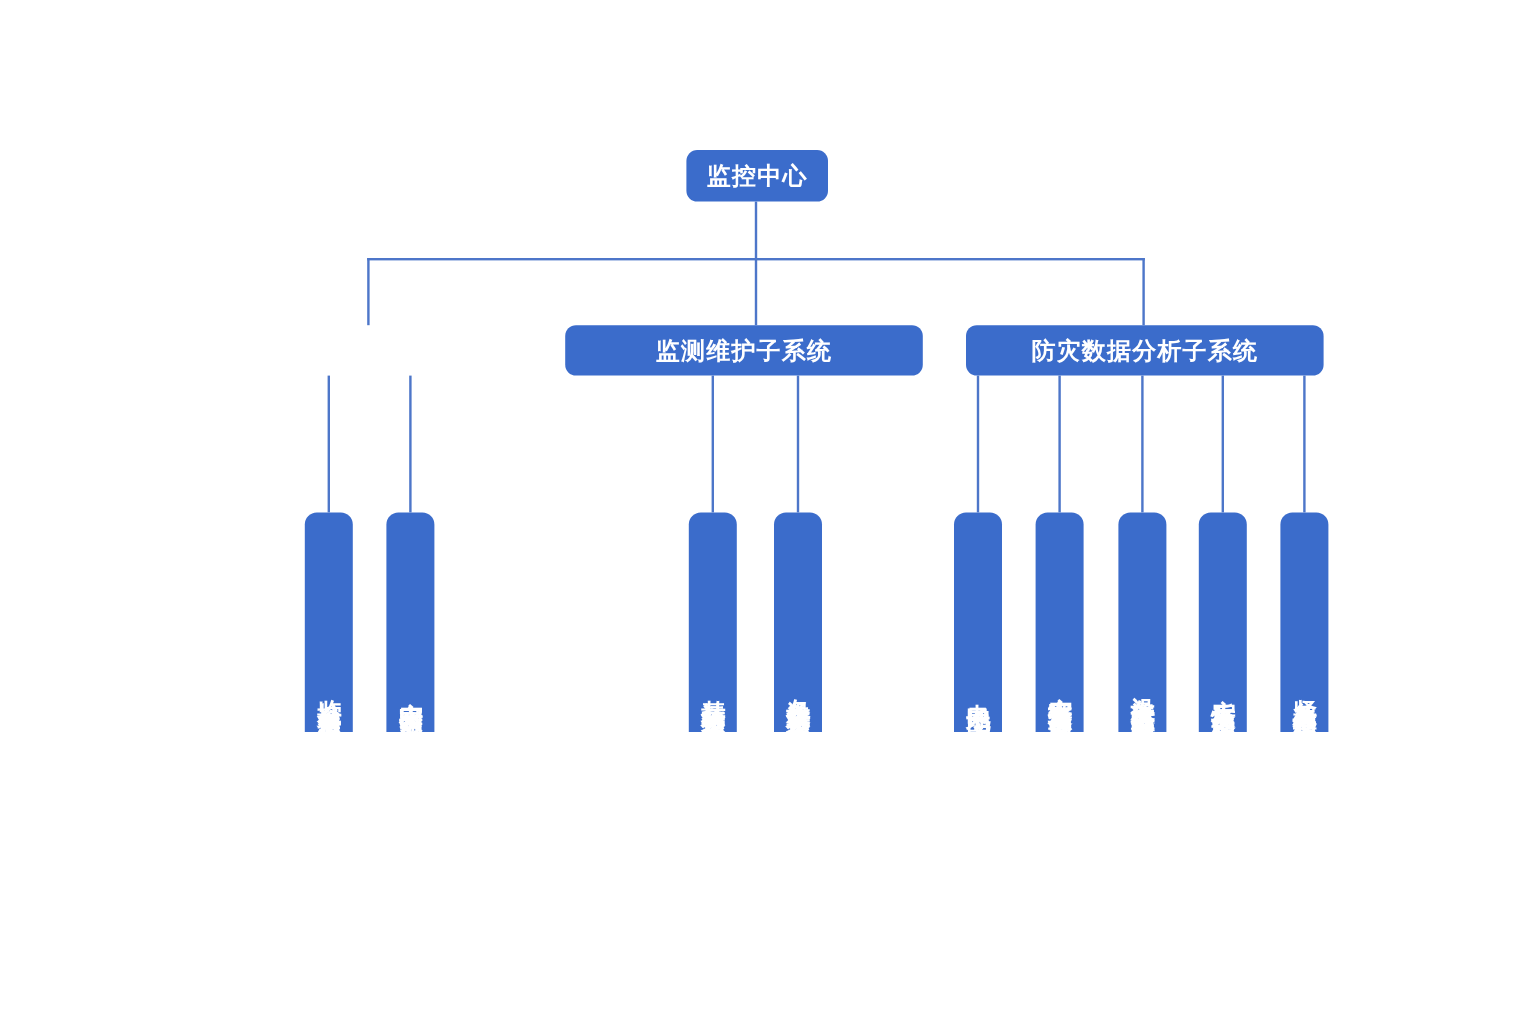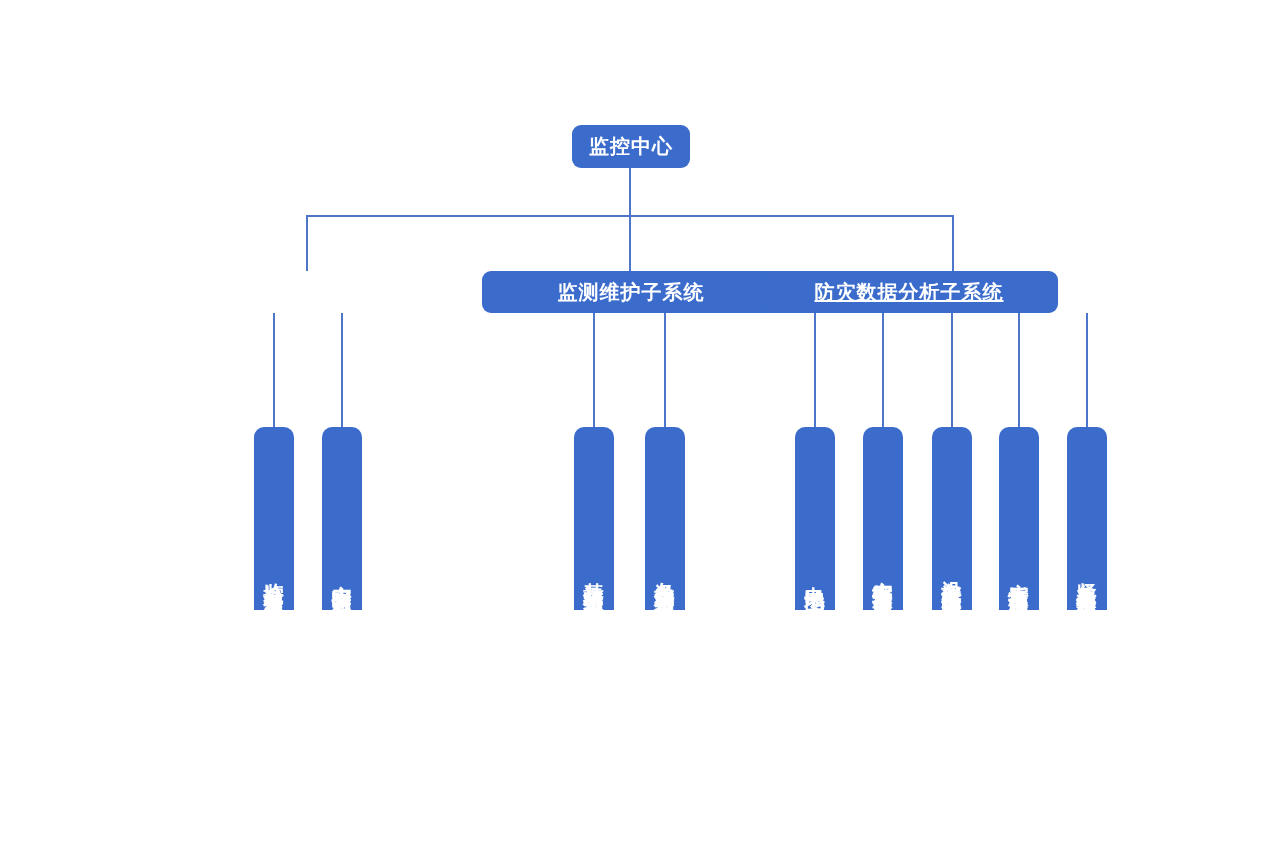--- a/index.html
+++ b/index.html
@@ -30,22 +30,22 @@
   }
   .root {
     left: 572px; top: 125px;
     width: 118px; height: 43px;
   }
   .sub {
     top: 271px;
     width: 298px; height: 42px;
   }
   .sub1 { left: 158px; }
-  .sub2 { left: 482px; }
-  .sub3 { left: 760px; text-decoration: underline; }
+  .sub2 { left: 471px; }
+  .sub3 { left: 805px; }
   .leaf {
     top: 427px;
     width: 40px; height: 296px;
     border-radius: 10px;
   }
   .leaf span {
     writing-mode: vertical-rl;
     text-orientation: upright;
     letter-spacing: 2px;
     line-height: 40px;

